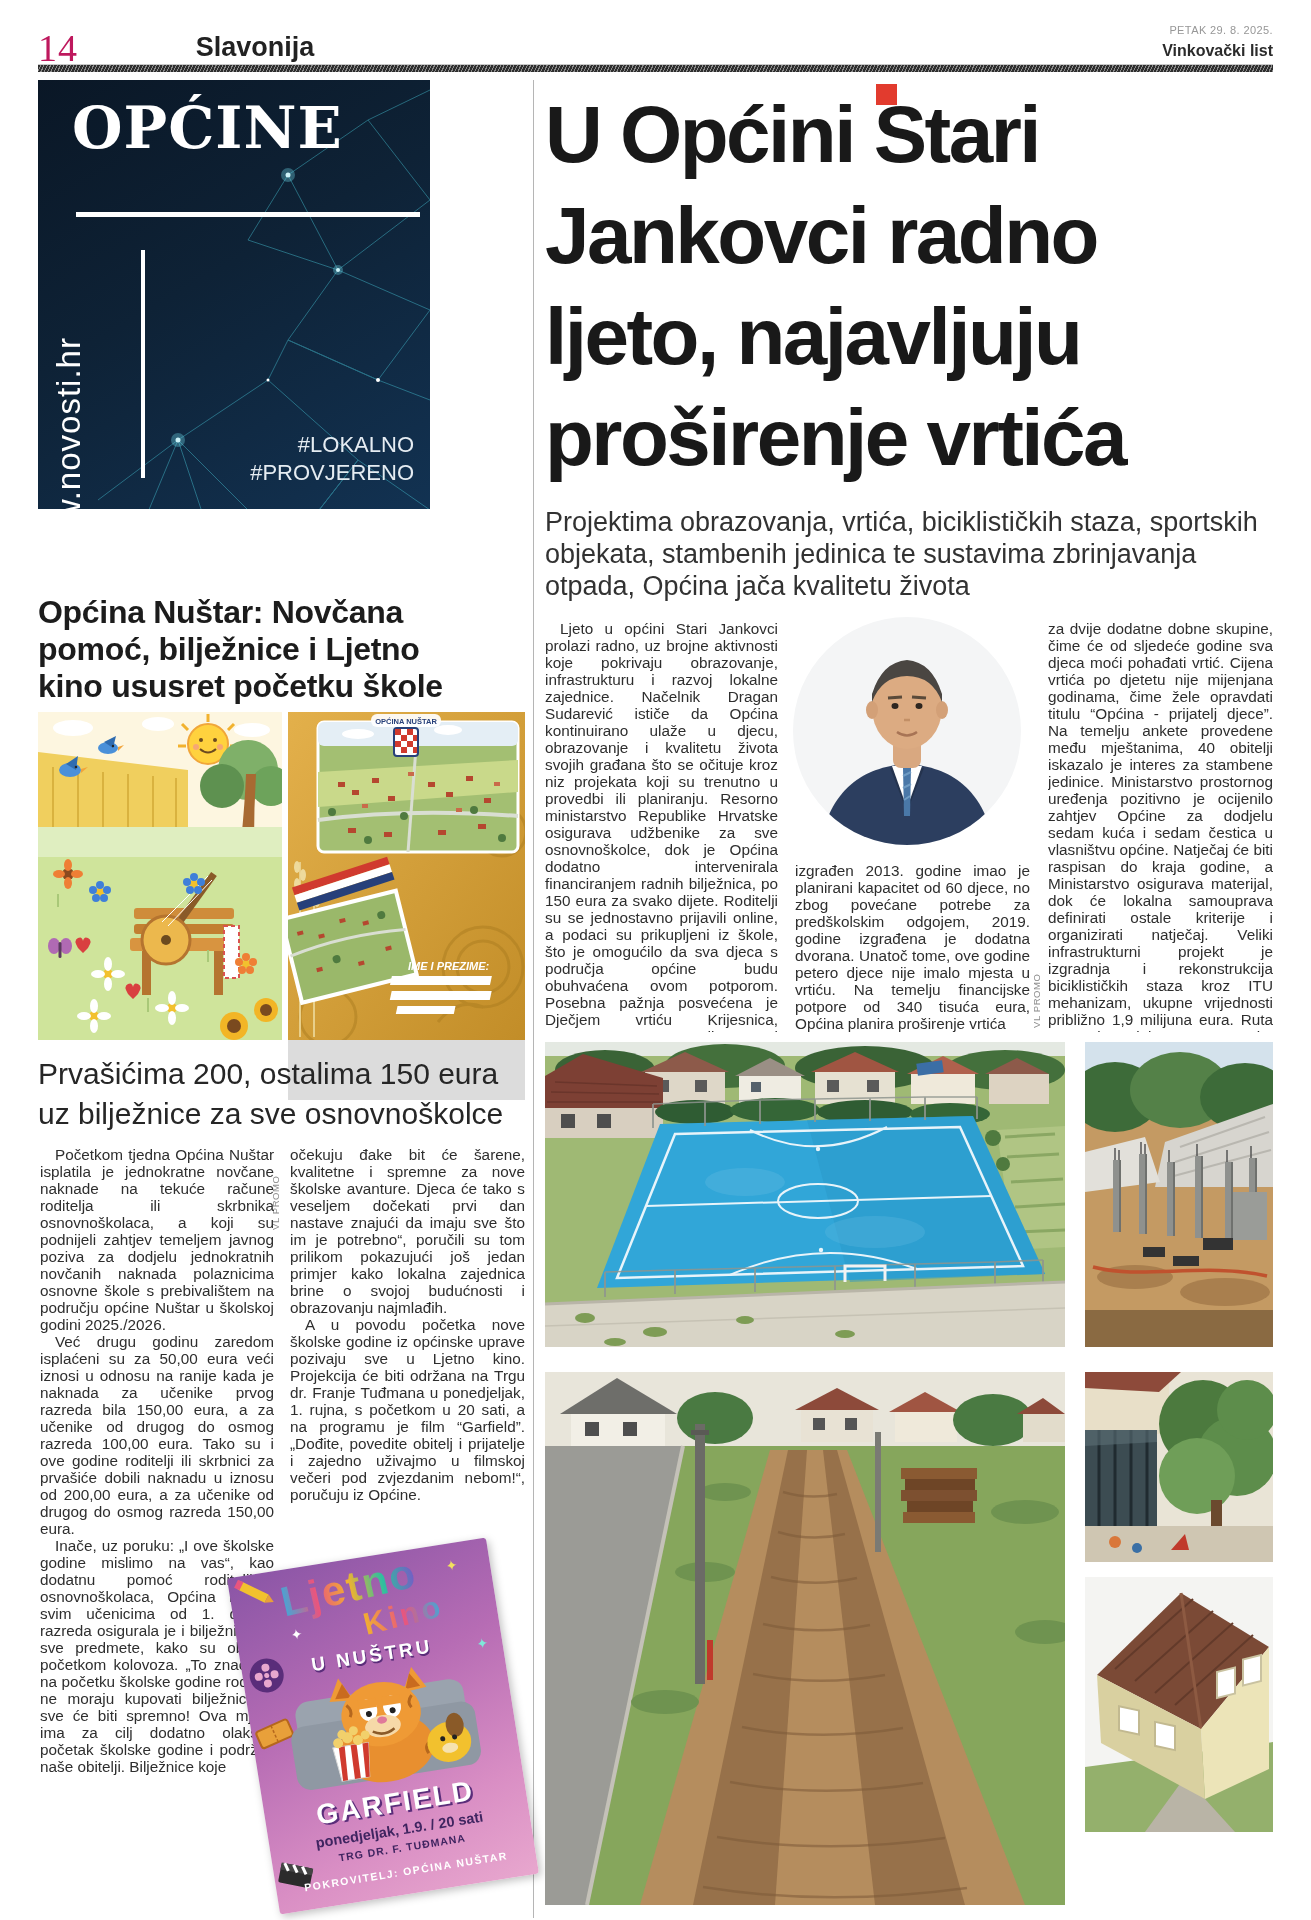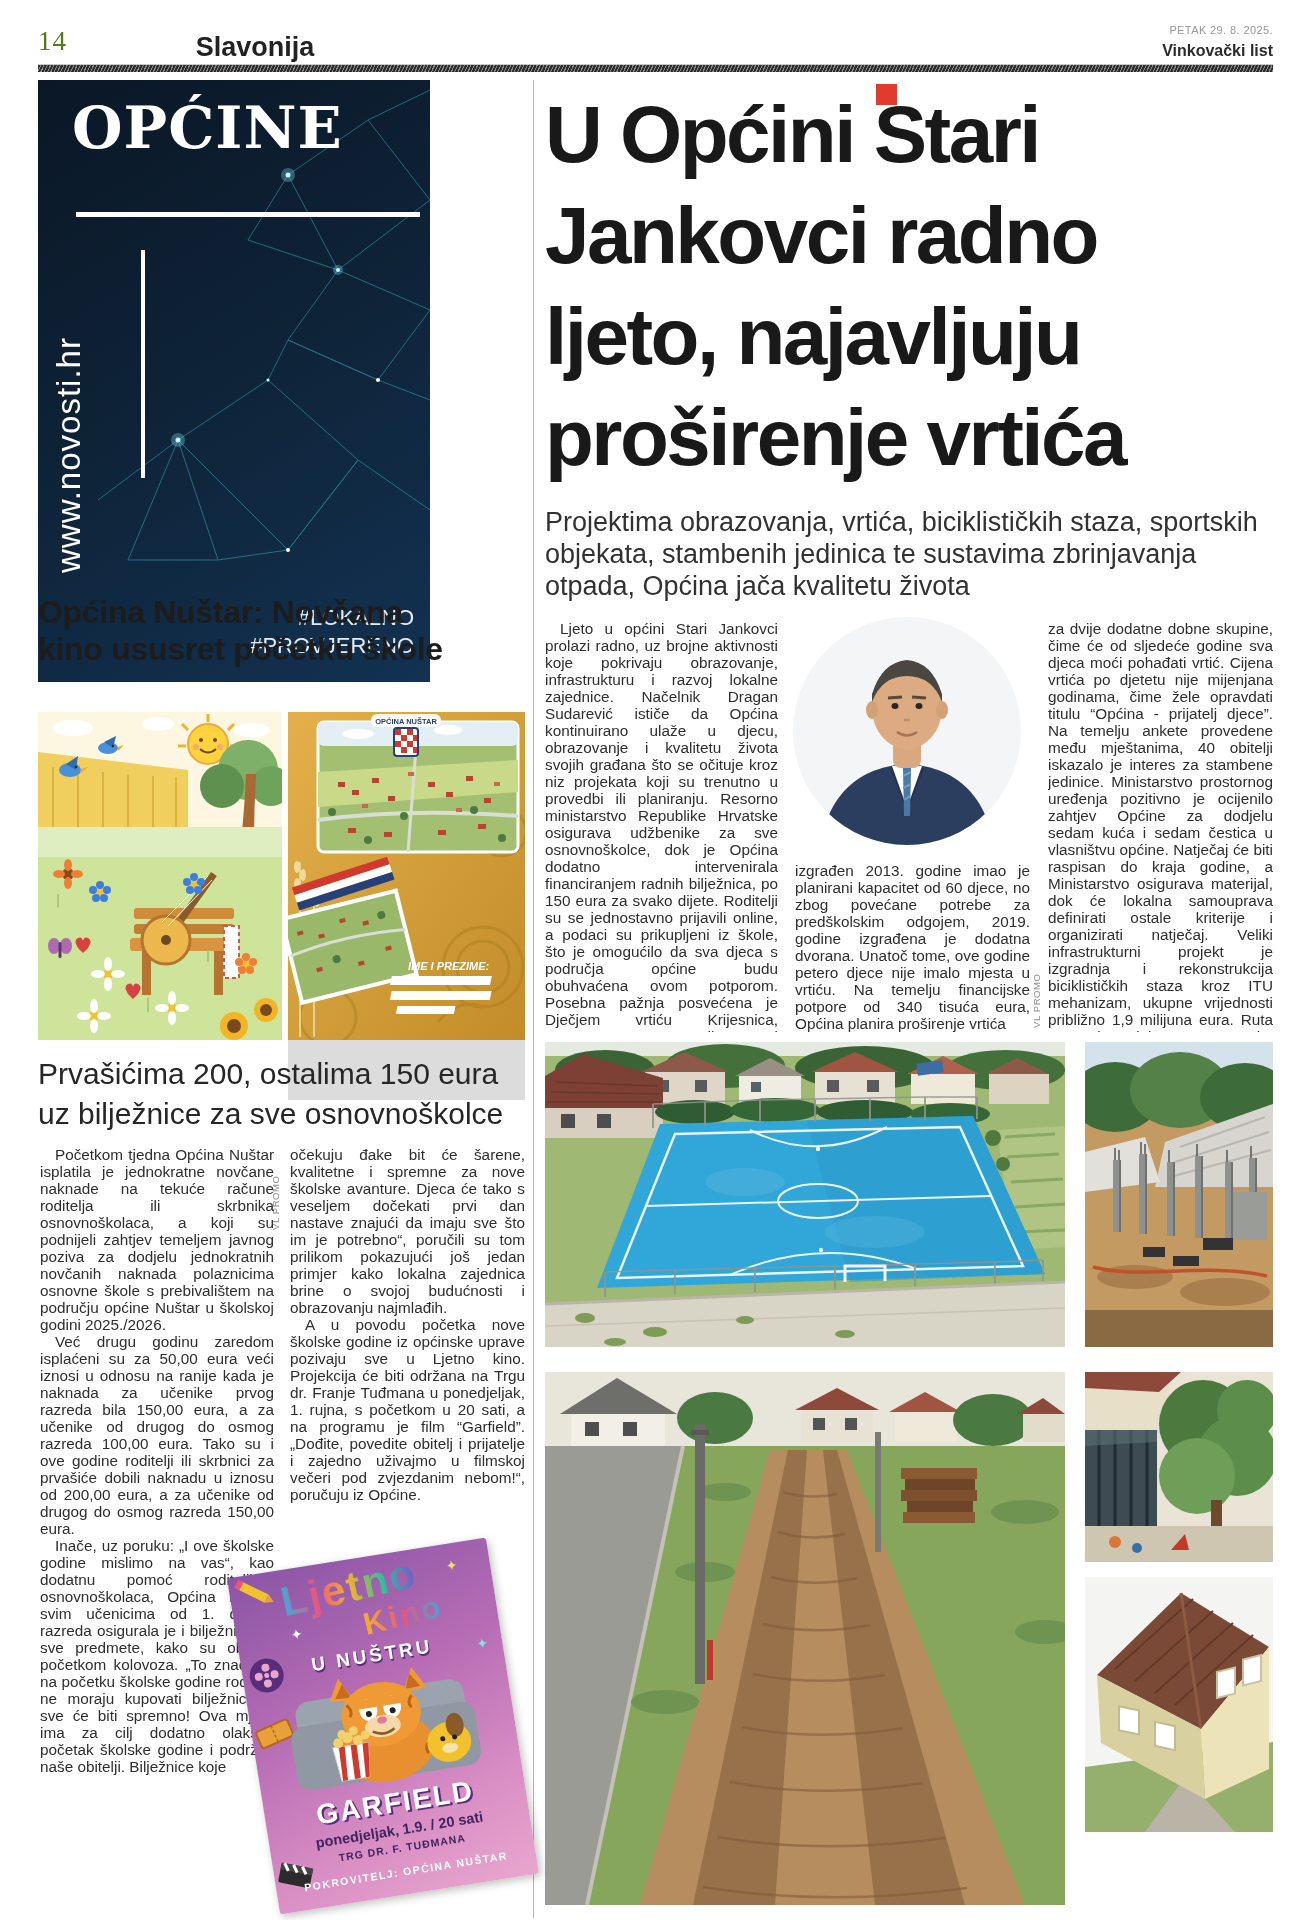--- a/index.html
+++ b/index.html
@@ -1,29 +1,29 @@
 <!DOCTYPE html>
 <html lang="hr"><head>
 <meta charset="utf-8">
 <style>
   html,body{margin:0;padding:0;background:#e9e9e9;}
   #page{position:relative;width:1311px;height:1920px;background:#ffffff;overflow:hidden;
         font-family:"Liberation Sans",sans-serif;color:#2f2f2f;margin:0 auto;}
   .abs{position:absolute;}
 
   
-  .page-number{font-family:"Liberation Serif",serif;font-size:27px;color:#4d7c0f;letter-spacing:1px;}
+  .page-number{font-family:"Liberation Serif",serif;font-size:38px;color:#be185d;letter-spacing:1px;}
   .section-title{font-size:27px;font-weight:bold;color:#222;text-align:center;}
   .issue-date{font-size:11px;color:#979797;text-align:right;letter-spacing:.4px;}
   .publication{font-size:16px;font-weight:bold;color:#2b2b2b;text-align:right;}
   .header-rule{height:7px;border-top:1px solid #c9c9c9;
     background:repeating-linear-gradient(115deg,#2e2e2e 0 2px,#8a8a8a 2px 3px);}
 
   
-  .promo-box{width:392px;height:602px;background:linear-gradient(150deg,#0a1726 0%,#0e2236 45%,#123252 100%);overflow:hidden;}
+  .promo-box{width:392px;height:429px;background:linear-gradient(150deg,#0a1726 0%,#0e2236 45%,#123252 100%);overflow:hidden;}
   .promo-title{position:absolute;left:34px;top:14px;font-family:"DejaVu Serif",serif;font-weight:bold;
     font-size:58px;color:#fff;letter-spacing:1px;}
   .promo-rule{position:absolute;left:38px;top:132px;right:10px;height:5px;background:#fff;}
   .vtext{writing-mode:vertical-rl;transform:rotate(180deg);}
   .promo-site{position:absolute;left:12px;top:148px;height:345px;color:#fff;font-size:33px;letter-spacing:1px;}
   .promo-vline{position:absolute;left:103px;top:170px;width:4px;height:228px;background:#fff;}
   .promo-tags{position:absolute;right:16px;bottom:22px;text-align:right;color:#e5ecf2;font-size:22px;line-height:28px;}
 
   
   .left-headline{font-size:32px;line-height:37px;font-weight:bold;color:#1c1c1c;letter-spacing:-.3px;}
@@ -105,20 +105,21 @@
     <div class="promo-site vtext">www.novosti.hr</div>
     <div class="promo-vline"></div>
     <div class="promo-tags">
       <div>#LOKALNO</div>
       <div>#PROVJERENO</div>
     </div>
   </div>
 
   <div class="abs left-headline" style="left:38px;top:594px;width:480px;">
     <div>Općina Nuštar: Novčana</div>
+    <div>pomoć, bilježnice i Ljetno</div>
     <div>kino ususret početku škole</div>
   </div>
 
   <figure class="abs photo" style="left:38px;top:712px;width:244px;height:328px;">
     <svg width="244" height="328" viewBox="0 0 244 328">
       <rect width="244" height="328" fill="#fdf6e0"></rect>
       <polygon points="0,40 150,58 150,122 0,132" fill="#f0cf5e"></polygon>
       <g stroke="#d9b23f" stroke-width="2">
           <line x1="15" y1="55" x2="15" y2="125"></line>
           <line x1="40" y1="58" x2="40" y2="127"></line>

